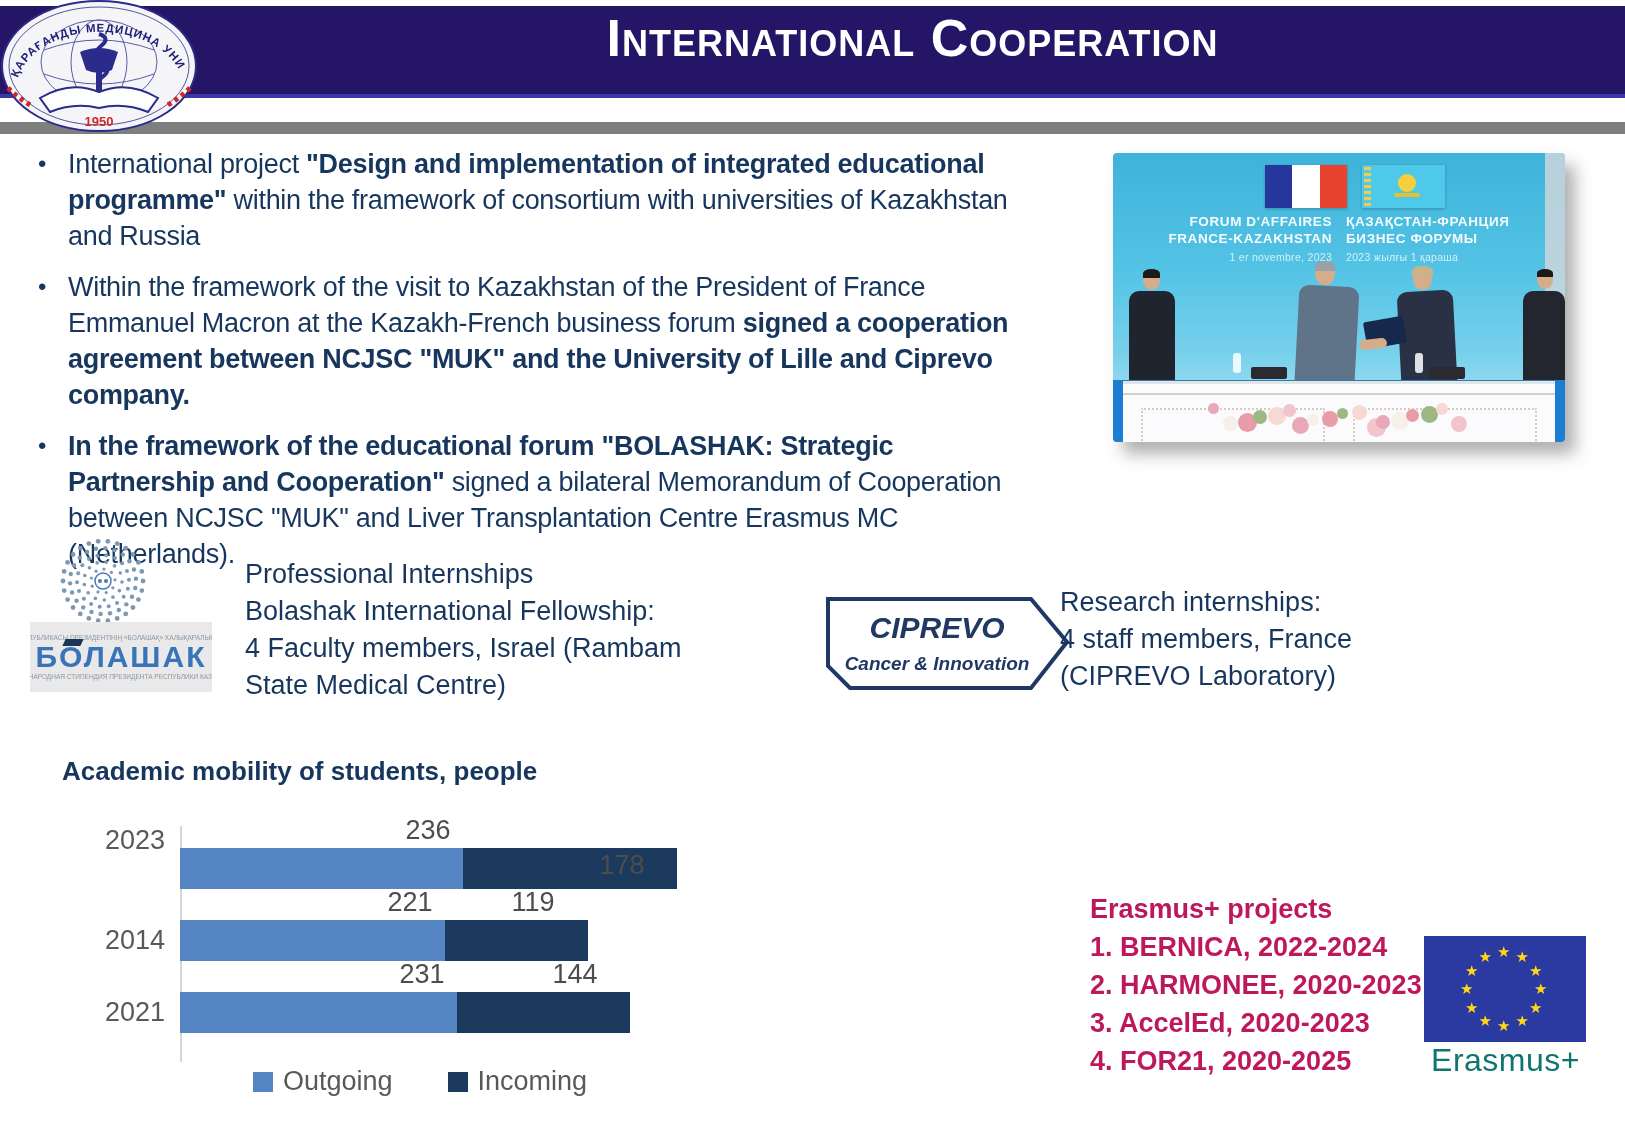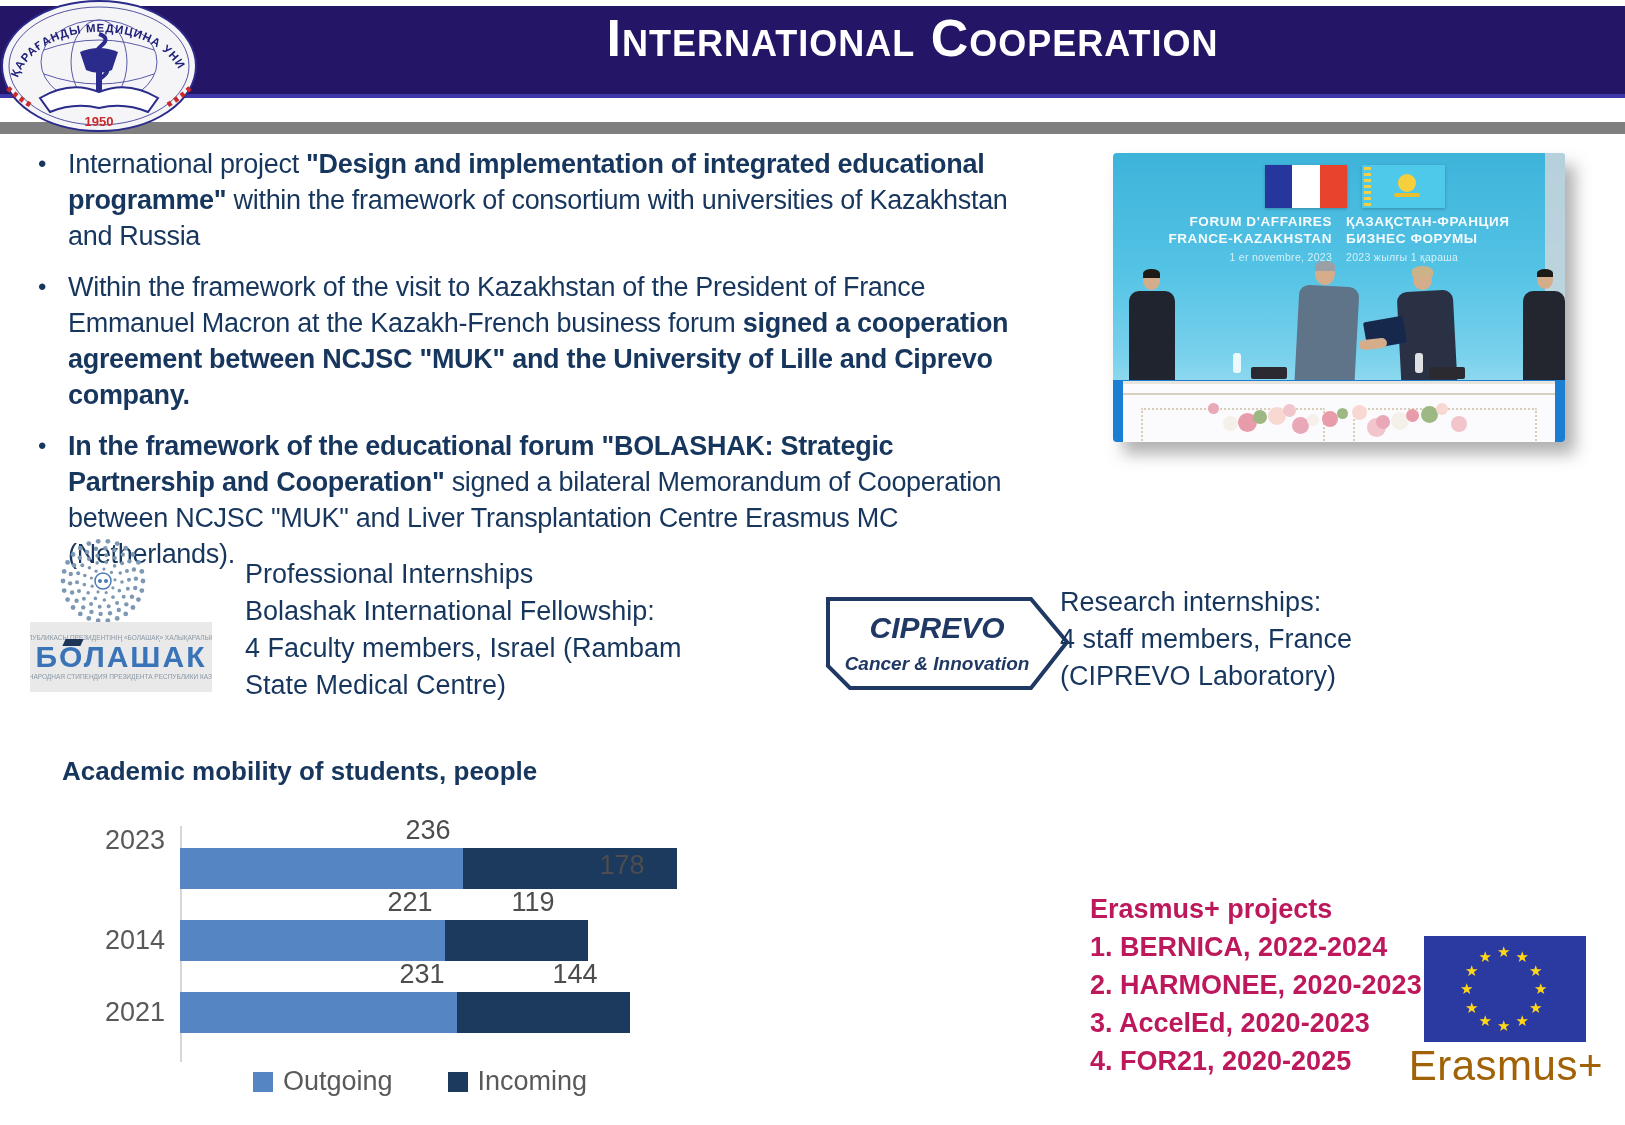--- a/index.html
+++ b/index.html
@@ -70,22 +70,22 @@
   .year-label{position:absolute;left:70px;width:95px;text-align:right;font-size:27px;color:#595959;}
   .legend{position:absolute;left:180px;top:1066px;width:480px;display:flex;justify-content:center;gap:55px;
           font-size:27px;color:#595959;}
   .legend .item{display:flex;align-items:center;gap:10px;}
   .legend .sq{width:20px;height:20px;display:inline-block;}
 
   
   .erasmus{position:absolute;left:1075px;top:890px;font-size:27px;line-height:38px;font-weight:700;color:#be185d;margin-left:15px;}
   .eu-flag{position:absolute;left:1424px;top:936px;width:162px;height:106px;background:#2b3aa1;}
   .eu-flag span{position:absolute;color:#ffd617;font-size:15px;line-height:15px;}
-  .eu-word{position:absolute;left:1408px;top:1042px;width:195px;text-align:right;
-           font-size:42px;font-weight:400;color:#a16207;letter-spacing:.5px;}
+  .eu-word{position:absolute;left:1408px;top:1042px;width:195px;text-align:center;
+           font-size:32px;font-weight:400;color:#0f766e;letter-spacing:.5px;}
 </style>
 </head>
 <body>
 
 <div class="slide">
 
   <div class="band"></div>
   <div class="band-accent"></div>
   <div class="gray-bar"></div>
   <div class="title">International Cooperation</div>

